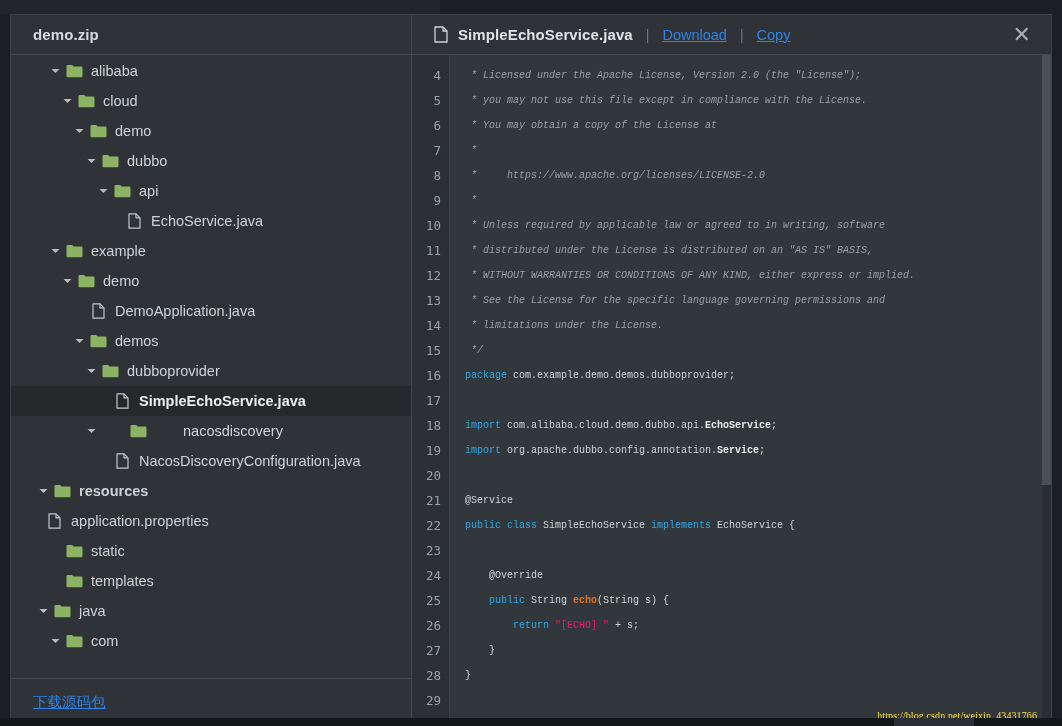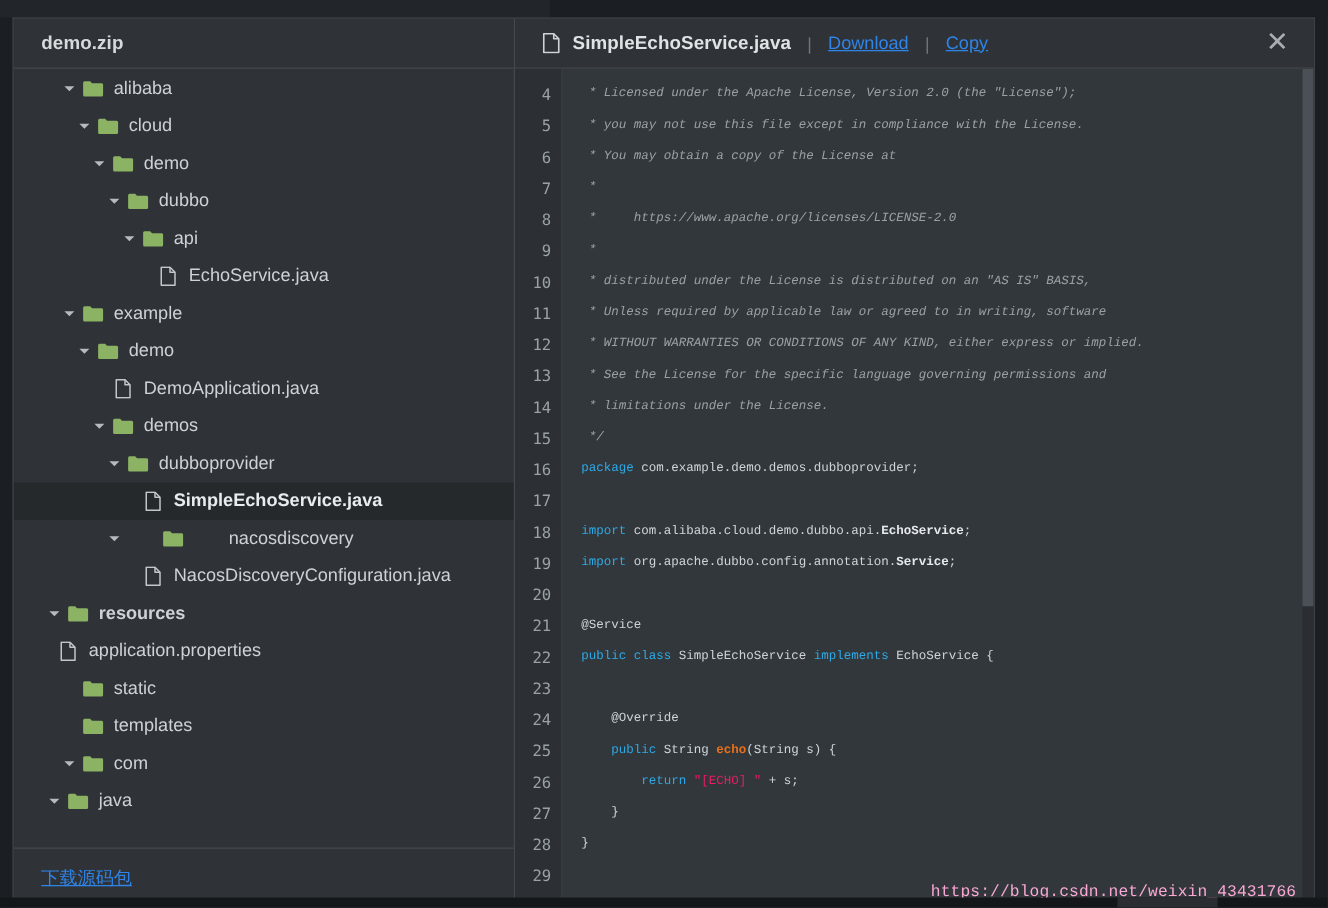--- a/index.html
+++ b/index.html
@@ -247,23 +247,23 @@
     width: 9px;
     height: 430px;
     background: #4a5055;
     border-radius: 0;
   }
 
   .watermark {
     position: absolute;
     right: 14px;
     bottom: 5px;
-    color: #f9a8d4;
-    font-size: 13px;
-    font-family: Liberation Mono, monospace;
+    color: #fde047;
+    font-size: 10px;
+    font-family: Liberation Serif, serif;
     letter-spacing: .1px;
   }
 
   
   .bottom-strip {
     position: absolute;
     left: 0;
     bottom: 0;
     width: 1062px;
     height: 8px;
@@ -544,45 +544,45 @@
                 <path d="M0.5 1 L4.5 5 L8.5 1 Z" fill="#b6bbc0"></path>
               </svg>
             </span>
             <span class="ico">
               <svg width="17" height="14" viewBox="0 0 17 14">
                 <path d="M0.5 2.2 a1.2 1.2 0 0 1 1.2 -1.2 h4.4 l1.5 1.6 h7.7 a1.2 1.2 0 0 1 1.2 1.2 v8.2 a1.2 1.2 0 0 1 -1.2 1.2 h-13.6 a1.2 1.2 0 0 1 -1.2 -1.2 z" fill="#8cb364"></path>
               </svg>
             </span>
             <span class="node-label">templates</span>
           </div>
+          <div class="tree-row" style="padding-left: 26px;">
+            <span class="chev">
+              <svg width="9" height="6" viewBox="0 0 9 6">
+                <path d="M0.5 1 L4.5 5 L8.5 1 Z" fill="#b6bbc0"></path>
+              </svg>
+            </span>
+            <span class="ico">
+              <svg width="17" height="14" viewBox="0 0 17 14">
+                <path d="M0.5 2.2 a1.2 1.2 0 0 1 1.2 -1.2 h4.4 l1.5 1.6 h7.7 a1.2 1.2 0 0 1 1.2 1.2 v8.2 a1.2 1.2 0 0 1 -1.2 1.2 h-13.6 a1.2 1.2 0 0 1 -1.2 -1.2 z" fill="#8cb364"></path>
+              </svg>
+            </span>
+            <span class="node-label">java</span>
+          </div>
           <div class="tree-row" style="padding-left: 38px;">
             <span class="chev">
               <svg width="9" height="6" viewBox="0 0 9 6">
                 <path d="M0.5 1 L4.5 5 L8.5 1 Z" fill="#b6bbc0"></path>
               </svg>
             </span>
             <span class="ico">
               <svg width="17" height="14" viewBox="0 0 17 14">
                 <path d="M0.5 2.2 a1.2 1.2 0 0 1 1.2 -1.2 h4.4 l1.5 1.6 h7.7 a1.2 1.2 0 0 1 1.2 1.2 v8.2 a1.2 1.2 0 0 1 -1.2 1.2 h-13.6 a1.2 1.2 0 0 1 -1.2 -1.2 z" fill="#8cb364"></path>
               </svg>
             </span>
             <span class="node-label">com</span>
-          </div>
-          <div class="tree-row" style="padding-left: 26px;">
-            <span class="chev">
-              <svg width="9" height="6" viewBox="0 0 9 6">
-                <path d="M0.5 1 L4.5 5 L8.5 1 Z" fill="#b6bbc0"></path>
-              </svg>
-            </span>
-            <span class="ico">
-              <svg width="17" height="14" viewBox="0 0 17 14">
-                <path d="M0.5 2.2 a1.2 1.2 0 0 1 1.2 -1.2 h4.4 l1.5 1.6 h7.7 a1.2 1.2 0 0 1 1.2 1.2 v8.2 a1.2 1.2 0 0 1 -1.2 1.2 h-13.6 a1.2 1.2 0 0 1 -1.2 -1.2 z" fill="#8cb364"></path>
-              </svg>
-            </span>
-            <span class="node-label">java</span>
           </div>
         </div>
 
       <div class="left-footer">
         <span class="dl-link">下载源码包</span>
       </div>
     </div>
 
     <div class="right-panel">
 
@@ -631,22 +631,22 @@
             <div class="ln">28</div>
             <div class="ln">29</div>
           </div>
         <div class="code-lines" id="code-lines">
             <div class="cl"><span class="tk-com"> * Licensed under the Apache License, Version 2.0 (the "License");</span></div>
             <div class="cl"><span class="tk-com"> * you may not use this file except in compliance with the License.</span></div>
             <div class="cl"><span class="tk-com"> * You may obtain a copy of the License at</span></div>
             <div class="cl"><span class="tk-com"> *</span></div>
             <div class="cl"><span class="tk-com"> *     https://www.apache.org/licenses/LICENSE-2.0</span></div>
             <div class="cl"><span class="tk-com"> *</span></div>
+            <div class="cl"><span class="tk-com"> * Unless required by applicable law or agreed to in writing, software</span></div>
             <div class="cl"><span class="tk-com"> * distributed under the License is distributed on an "AS IS" BASIS,</span></div>
-            <div class="cl"><span class="tk-com"> * Unless required by applicable law or agreed to in writing, software</span></div>
             <div class="cl"><span class="tk-com"> * WITHOUT WARRANTIES OR CONDITIONS OF ANY KIND, either express or implied.</span></div>
             <div class="cl"><span class="tk-com"> * See the License for the specific language governing permissions and</span></div>
             <div class="cl"><span class="tk-com"> * limitations under the License.</span></div>
             <div class="cl"><span class="tk-com"> */</span></div>
             <div class="cl"><span class="tk-kw">package</span><span class="tk-pln"> com.example.demo.demos.dubboprovider;</span></div>
             <div class="cl"><span class="tk-pln"></span></div>
             <div class="cl"><span class="tk-kw">import</span><span class="tk-pln"> com.alibaba.cloud.demo.dubbo.api.</span><span class="tk-typ">EchoService</span><span class="tk-pln">;</span></div>
             <div class="cl"><span class="tk-kw">import</span><span class="tk-pln"> org.apache.dubbo.config.annotation.</span><span class="tk-typ">Service</span><span class="tk-pln">;</span></div>
             <div class="cl"><span class="tk-pln"></span></div>
             <div class="cl"><span class="tk-ann">@Service</span></div>

